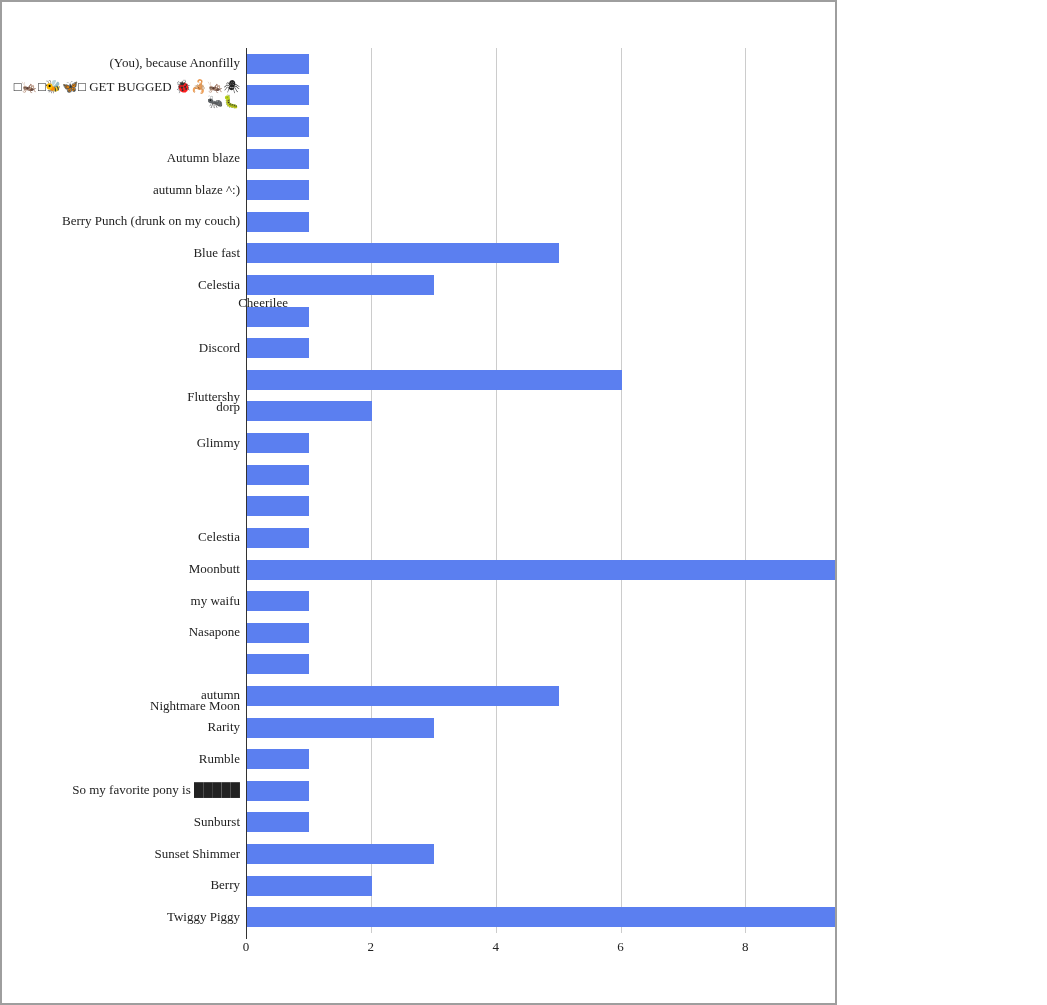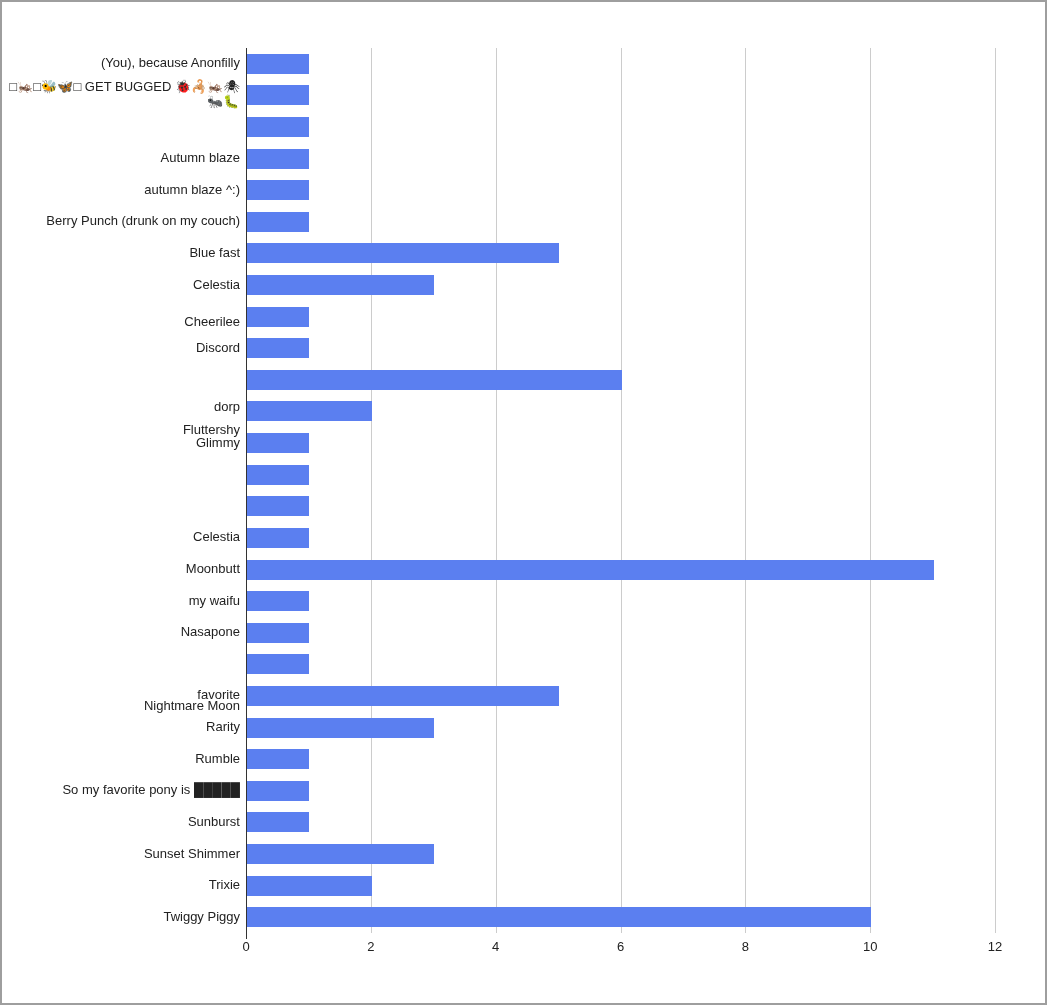--- a/index.html
+++ b/index.html
@@ -3,26 +3,27 @@
 <meta charset="utf-8">
 <style>
   html, body {
     margin: 0;
     padding: 0;
     background: #ffffff;
     font-family: "Liberation Sans", sans-serif;
   }
   .canvas {
     position: relative;
-    width: 1047px;
+    width: 837px;
     height: 1005px;
     box-sizing: border-box;
     border: 2px solid var(--border-color, #9e9e9e);
     background: var(--bg-color, #ffffff);
     overflow: hidden;
+    font-family: Liberation Serif, serif;
   }
   .plot {
     position: absolute;
     left: 244px;
     top: 46px;
     width: 749px;
     height: 885px;
     overflow: visible;
   }
   .gridline {
@@ -86,37 +87,37 @@
 
 <div class="canvas">
   <div class="ylabels" id="ylabels">
       <div class="ylabel" style="top: 0px; height: 31.6071px;">(You), because Anonfilly</div>
       <div class="ylabel" style="top: 31.6071px; height: 31.6071px;">□🦗□🐝🦋□ GET BUGGED 🐞🦂🦗🕷🐜🐛</div>
       <div class="ylabel" style="top: 95px; height: 31.6071px;">Autumn blaze</div>
       <div class="ylabel" style="top: 126.429px; height: 31.6071px;">autumn blaze  ^:)</div>
       <div class="ylabel" style="top: 158.036px; height: 31.6071px;">Berry Punch (drunk on my couch)</div>
       <div class="ylabel" style="top: 189.643px; height: 31.6071px;">Blue fast</div>
       <div class="ylabel" style="top: 221.25px; height: 31.6071px;">Celestia</div>
-      <div class="ylabel" style="top: 259px; height: 31.6071px;">Cheerilee</div>
+      <div class="ylabel" style="top: 240px; height: 31.6071px; padding-left: 48px;">Cheerilee</div>
       <div class="ylabel" style="top: 284.464px; height: 31.6071px;">Discord</div>
       <div class="ylabel" style="top: 312px; height: 31.6071px; margin-top: 32px;">dorp</div>
-      <div class="ylabel" style="top: 367px; height: 31.6071px;">Fluttershy</div>
+      <div class="ylabel" style="top: 334px; height: 31.6071px;">Fluttershy</div>
       <div class="ylabel" style="top: 379.286px; height: 31.6071px;">Glimmy</div>
       <div class="ylabel" style="top: 474.107px; height: 31.6071px;">Celestia</div>
       <div class="ylabel" style="top: 505.714px; height: 31.6071px;">Moonbutt</div>
       <div class="ylabel" style="top: 537.321px; height: 31.6071px;">my waifu</div>
       <div class="ylabel" style="top: 568.929px; height: 31.6071px;">Nasapone</div>
       <div class="ylabel" style="top: 600.536px; height: 31.6071px; margin-top: 42px;">Nightmare Moon</div>
-      <div class="ylabel" style="top: 632.143px; height: 31.6071px;">favorite</div>
+      <div class="ylabel" style="top: 632.143px; height: 31.6071px;">autumn</div>
       <div class="ylabel" style="top: 663.75px; height: 31.6071px;">Rarity</div>
       <div class="ylabel" style="top: 695.357px; height: 31.6071px;">Rumble</div>
       <div class="ylabel" style="top: 726.964px; height: 31.6071px;">So my favorite pony is █████</div>
       <div class="ylabel" style="top: 790.179px; height: 31.6071px;">Sunset Shimmer</div>
       <div class="ylabel" style="top: 758.571px; height: 31.6071px;">Sunburst</div>
-      <div class="ylabel" style="top: 821.786px; height: 31.6071px;">Trixie</div>
+      <div class="ylabel" style="top: 821.786px; height: 31.6071px;">Berry</div>
       <div class="ylabel" style="top: 853.393px; height: 31.6071px;">Twiggy Piggy</div>
     </div>
   <div class="plot" id="plot">
       <div class="baseline" style="left: 0px;"></div>
       <div class="gridline" style="left: 124.833px;"></div>
       <div class="gridline" style="left: 249.667px;"></div>
       <div class="gridline" style="left: 374.5px;"></div>
       <div class="gridline" style="left: 499.333px;"></div>
       <div class="gridline" style="left: 624.167px;"></div>
       <div class="gridline" style="left: 749px;"></div>

